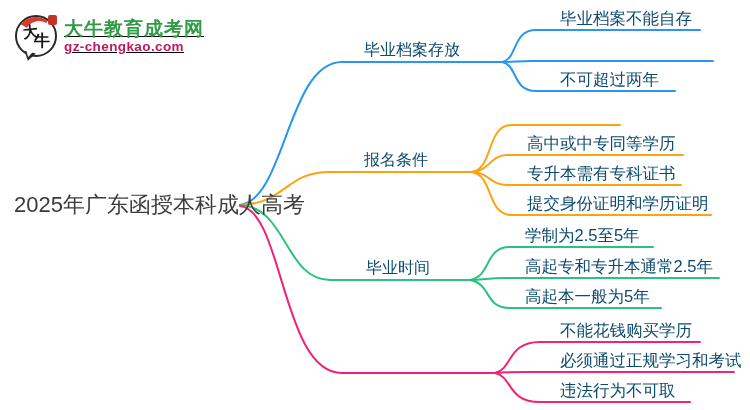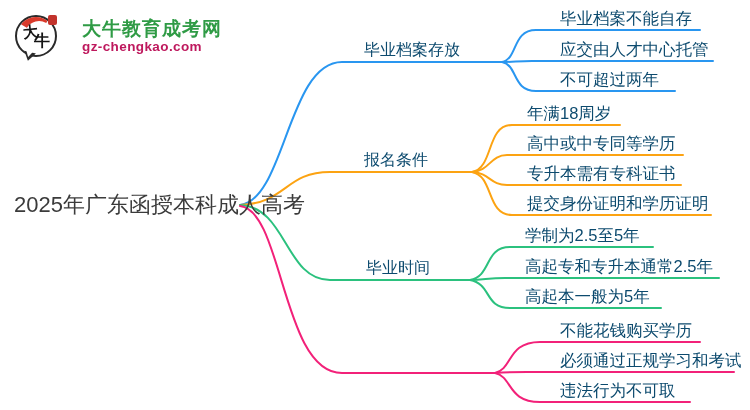--- a/index.html
+++ b/index.html
@@ -30,21 +30,21 @@
   .tail-border{
     position:absolute;left:10px;top:40px;width:0;height:0;
     border-left:6px solid transparent;border-right:6px solid transparent;border-top:9px solid #2a2a2a;
     transform:rotate(14deg);
   }
   .tail-fill{
     position:absolute;left:12px;top:38px;width:0;height:0;
     border-left:4px solid transparent;border-right:4px solid transparent;border-top:7px solid #fff;
     transform:rotate(14deg);
   }
-  .logo-text{margin-left:23px;padding-top:6px;}
+  .logo-text{margin-left:5px;padding-top:6px;text-decoration:underline;}
   .logo-title{font-size:19px;font-weight:bold;color:#2f9b45;letter-spacing:1px;line-height:21px;}
   .logo-domain{font-size:13.5px;font-weight:bold;color:#be185d;line-height:15px;letter-spacing:.4px;}
 </style>
 </head>
 <body>
 
 <div id="stage">
 
   <svg id="wires" viewBox="0 0 750 410">
 
@@ -87,24 +87,22 @@
     </div>
   </div>
 
   <div class="node central" style="left:14px;top:194px">2025年广东函授本科成人高考</div>
 
   <div class="node blabel" style="left:364px;top:39px">毕业档案存放</div>
   <div class="node blabel" style="left:364px;top:149px">报名条件</div>
   <div class="node blabel" style="left:366px;top:257px">毕业时间</div>
 
   <div class="node leaf" style="left:560px;top:8px">毕业档案不能自存</div>
-  <div class="node leaf" style="left:560px;top:39px">应交由人才中心托管</div>
   <div class="node leaf" style="left:560px;top:69px">不可超过两年</div>
 
-  <div class="node leaf" style="left:527px;top:103px">年满18周岁</div>
   <div class="node leaf" style="left:527px;top:133px">高中或中专同等学历</div>
   <div class="node leaf" style="left:527px;top:163px">专升本需有专科证书</div>
   <div class="node leaf" style="left:527px;top:193px">提交身份证明和学历证明</div>
 
   <div class="node leaf" style="left:525px;top:225px">学制为2.5至5年</div>
   <div class="node leaf" style="left:525px;top:256px">高起专和专升本通常2.5年</div>
   <div class="node leaf" style="left:525px;top:286px">高起本一般为5年</div>
 
   <div class="node leaf" style="left:560px;top:320px">不能花钱购买学历</div>
   <div class="node leaf" style="left:560px;top:350px">必须通过正规学习和考试</div>

